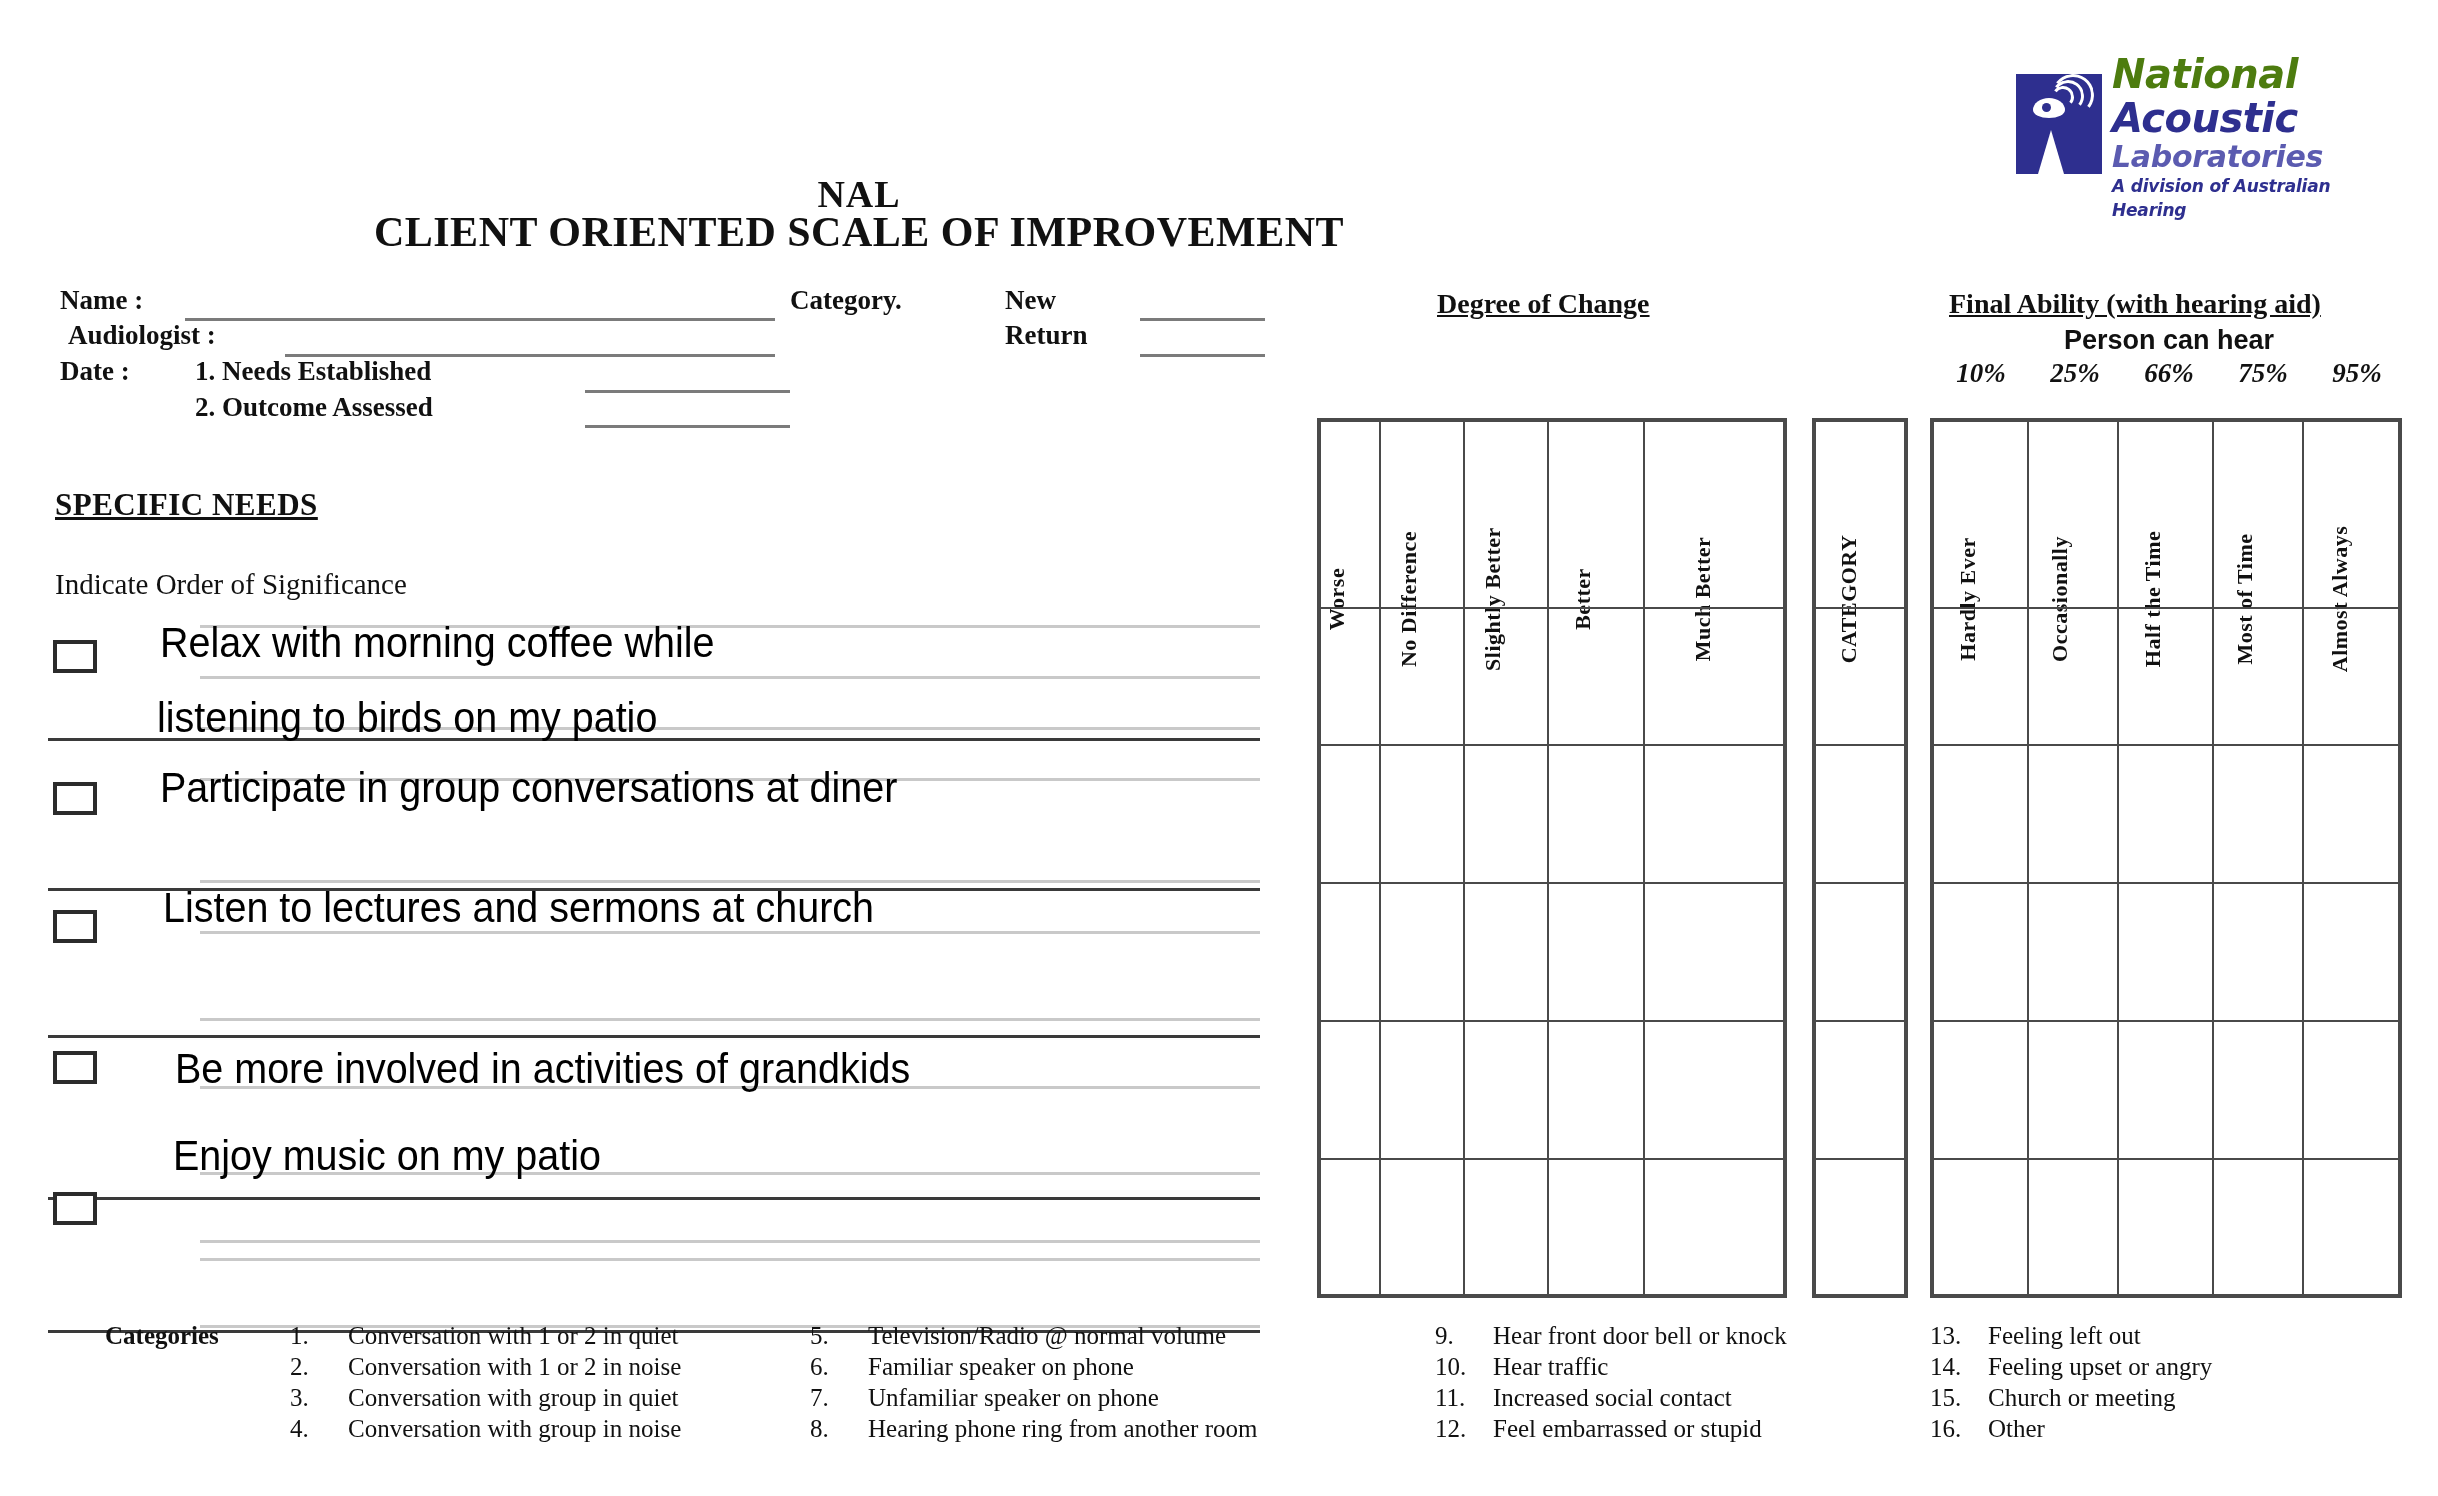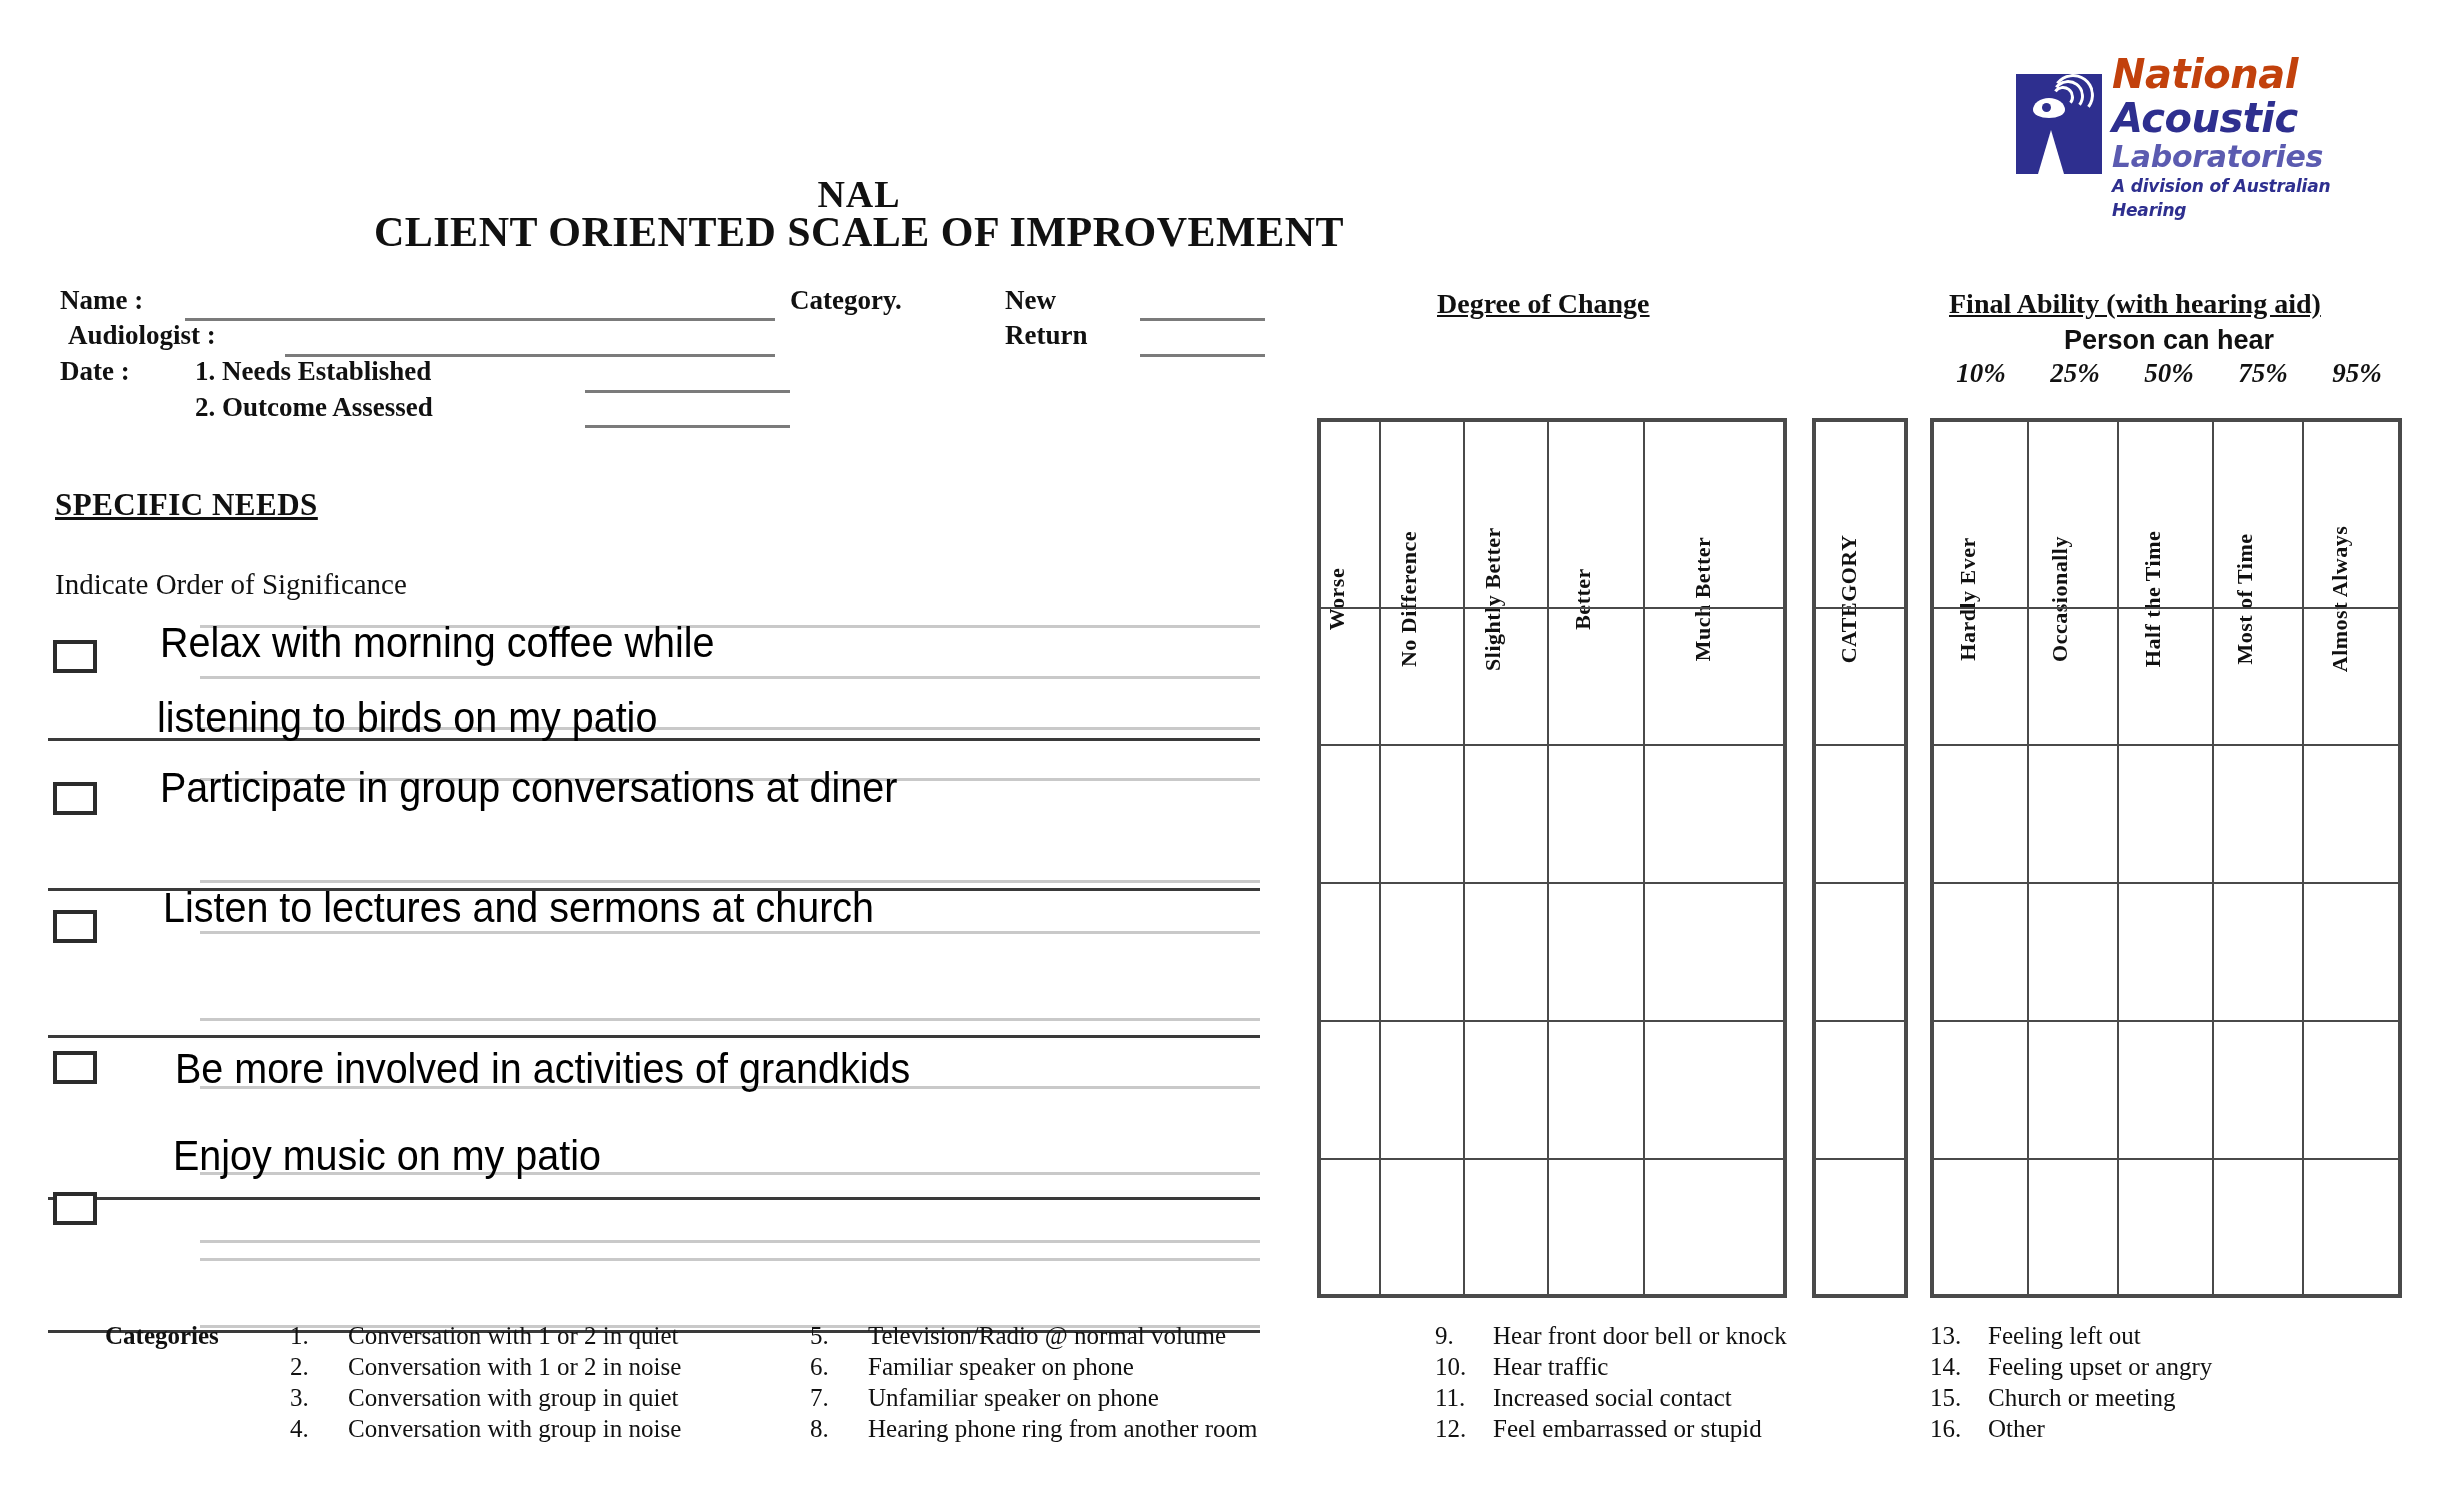--- a/index.html
+++ b/index.html
@@ -78,21 +78,21 @@
     left: 96px;
     top: 0px;
     width: 286px;
   }
   #logo-text .l1 {
     font-family: "DejaVu Sans", sans-serif;
     font-style: italic;
     font-weight: bold;
     font-size: 40px;
     line-height: 44px;
-    color: #c2410c;
+    color: #4d7c0f;
     letter-spacing: -0.5px;
   }
   #logo-text .l2 {
     font-family: "DejaVu Sans", sans-serif;
     font-style: italic;
     font-weight: bold;
     font-size: 40px;
     line-height: 44px;
     color: #2e2f8f;
     letter-spacing: -0.5px;
@@ -350,21 +350,21 @@
   <div class="rule" id="rule-new"></div>
   <div class="lbl" id="lbl-return">Return</div>
   <div class="rule" id="rule-return"></div>
 
   <div class="hdr-ul" id="hdr-degree">Degree of Change</div>
   <div class="hdr-ul" id="hdr-final">Final Ability (with hearing aid)</div>
   <div id="sub-person">Person can hear</div>
   <div id="row-percent">
     <span>10%</span>
     <span>25%</span>
-    <span>50%</span>
+    <span>66%</span>
     <span>75%</span>
     <span>95%</span>
   </div>
 
   <div id="hdr-specific">SPECIFIC NEEDS</div>
   <div id="lbl-indicate">Indicate Order of Significance</div>
 
   <div class="faint-rule" style="top:625px;"></div>
   <div class="faint-rule" style="top:676px;"></div>
   <div class="faint-rule" style="top:727px;"></div>

